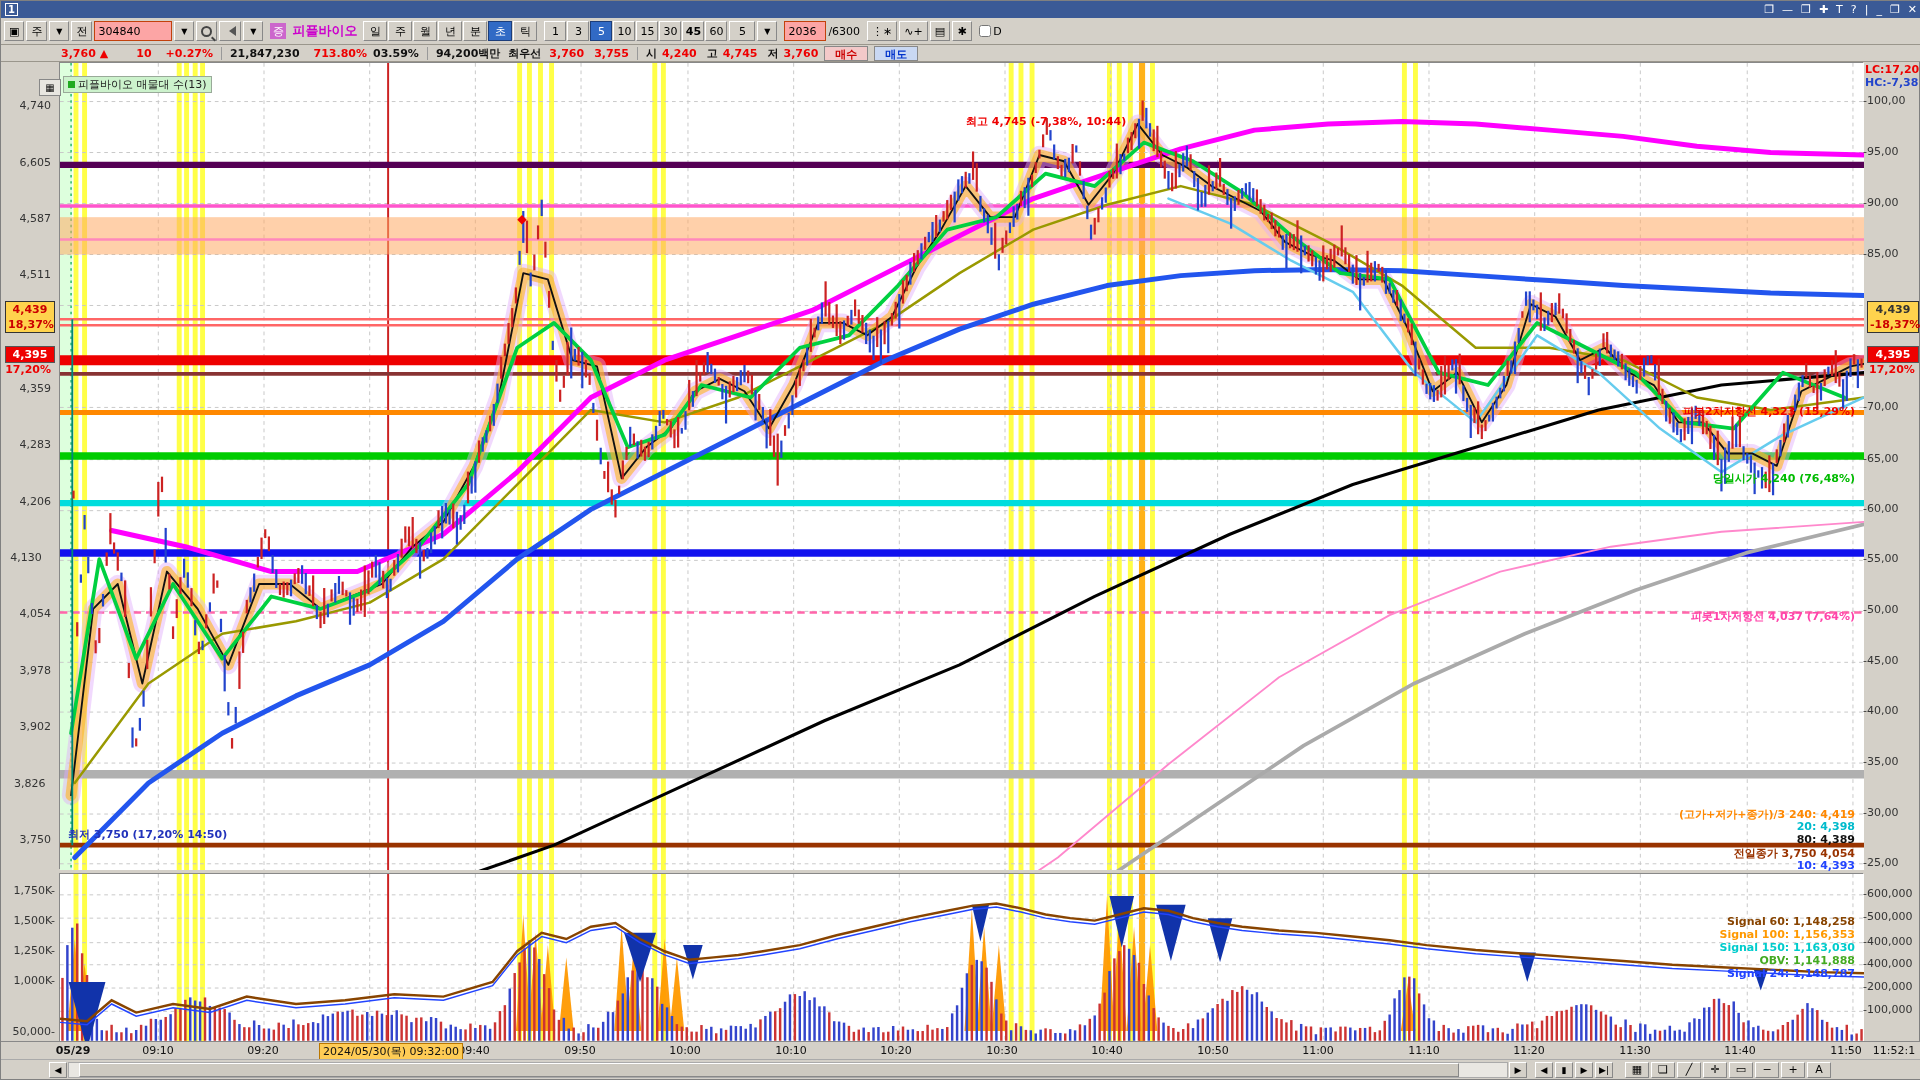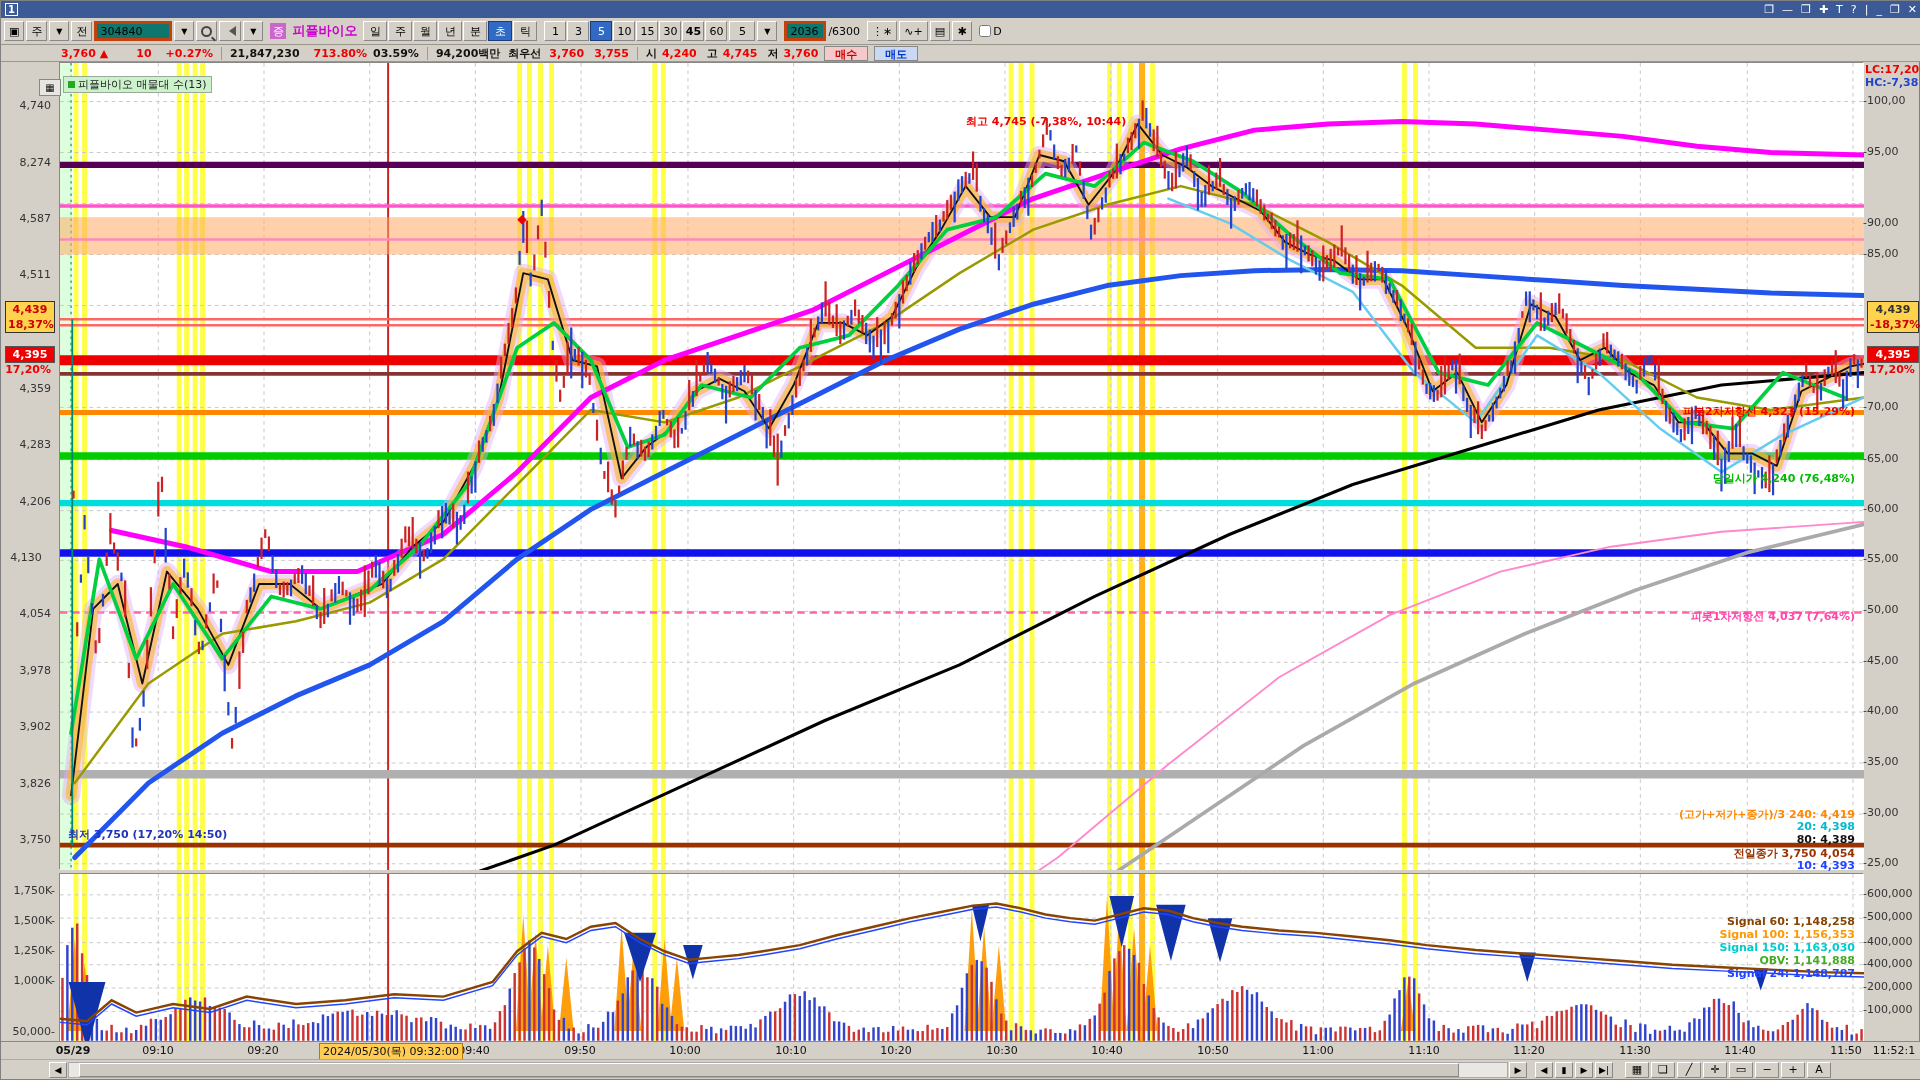--- a/index.html
+++ b/index.html
@@ -14,21 +14,21 @@
   .titlebar .title-text { overflow:hidden; }
   .titlebar .win-controls { margin-left:auto; display:flex; gap:8px; font-weight:normal; font-size:11px; }
   .titlebar .win-controls span { cursor:pointer; }
 
   
   .toolbar { position:absolute; left:0; top:17px; width:1920px; height:27px; background:#d4d0c8;
     border-bottom:1px solid #9a968c; display:flex; align-items:center; gap:2px; padding:0 3px; font-size:11px; }
   .tbtn { height:20px; min-width:20px; background:#d4d0c8; border:1px solid #888; border-top-color:#fff; border-left-color:#fff;
     display:inline-flex; align-items:center; justify-content:center; padding:0 4px; cursor:pointer; }
   .tbtn.sel { background:#316ac5; color:#fff; border-color:#1c3d7a; }
-  .tinput { height:20px; background:#0f766e; border:3px solid #c2410c; padding:0 3px; display:inline-flex; align-items:center; }
+  .tinput { height:20px; background:#fca5a5; border:1px solid #c2410c; padding:0 3px; display:inline-flex; align-items:center; }
   .drop { width:14px; height:20px; font-size:8px; }
   .sep { width:3px; }
   .stockname { color:#cc00cc; font-weight:bold; font-size:13px; padding:0 4px; }
   .jeung { background:#cc66cc; color:#fff; width:16px; height:16px; display:inline-flex; align-items:center; justify-content:center; font-size:11px; }
   .mag { position:relative; width:11px; height:11px; border:2px solid #444; border-radius:50%; display:inline-block; }
   .mag::after { content:""; position:absolute; width:5px; height:2px; background:#444; transform:rotate(45deg); left:8px; top:10px; }
   .spk { width:0; height:0; border:5px solid transparent; border-right:7px solid #555; display:inline-block; }
 
   
   .quotebar { position:absolute; left:0; top:44px; width:1920px; height:17px; background:#d4d0c8; border-bottom:1px solid #9a968c;
@@ -1196,50 +1196,50 @@
   </div>
 
   <span class="grid-ico">▦</span>
   <div class="indicator-tag">
     <span class="sq"></span>
     <span>피플바이오 매물대 수(13)</span>
   </div>
 
   <div id="left-axis">
       <span class="axis-label" style="left: 0px; width: 50px; text-align: right; top: 98px;">4,740</span>
-      <span class="axis-label" style="left: 0px; width: 50px; text-align: right; top: 155px;">8,274</span>
+      <span class="axis-label" style="left: 0px; width: 50px; text-align: right; top: 155px;">6,605</span>
       <span class="axis-label" style="left: 0px; width: 50px; text-align: right; top: 211px;">4,587</span>
       <span class="axis-label" style="left: 0px; width: 50px; text-align: right; top: 267px;">4,511</span>
       <span class="axis-label" style="left: 0px; width: 50px; text-align: right; top: 381px;">4,359</span>
       <span class="axis-label" style="left: 0px; width: 50px; text-align: right; top: 437px;">4,283</span>
       <span class="axis-label" style="left: 0px; width: 50px; text-align: right; top: 494px;">4,206</span>
       <span class="axis-label" style="left: 0px; width: 50px; text-align: center; top: 550px;">4,130</span>
       <span class="axis-label" style="left: 0px; width: 50px; text-align: right; top: 606px;">4,054</span>
       <span class="axis-label" style="left: 0px; width: 50px; text-align: right; top: 663px;">3,978</span>
       <span class="axis-label" style="left: 0px; width: 50px; text-align: right; top: 719px;">3,902</span>
-      <span class="axis-label" style="left: 0px; width: 50px; text-align: right; top: 776px;">3,826</span>
+      <span class="axis-label" style="left: 0px; width: 50px; top: 776px; padding-left: 13px;">3,826</span>
       <span class="axis-label" style="left: 0px; width: 50px; text-align: right; top: 832px;">3,750</span>
       <div class="pricebox" style="left: 4px; top: 300px; width: 50px; background: rgb(255, 211, 77); border-color: rgb(51, 51, 51); color: rgb(204, 0, 0); line-height: 15px;">
         <div>4,439</div>
         <div>18,37%</div>
       </div>
       <div class="pricebox" style="left: 4px; top: 345px; width: 50px; background: rgb(238, 0, 0); color: rgb(255, 255, 255); line-height: 15px;">4,395</div>
       <span class="axis-label" style="left: 0px; width: 50px; text-align: right; top: 362px; color: rgb(238, 0, 0); font-weight: bold;">17,20%</span>
       <span class="axis-label" style="left: 0px; width: 54px; text-align: right; top: 883px;">1,750K-</span>
       <span class="axis-label" style="left: 0px; width: 54px; text-align: right; top: 913px;">1,500K-</span>
       <span class="axis-label" style="left: 0px; width: 54px; text-align: right; top: 943px;">1,250K-</span>
       <span class="axis-label" style="left: 0px; width: 54px; text-align: right; top: 973px;">1,000K-</span>
       <span class="axis-label" style="left: 0px; width: 54px; text-align: right; top: 1024px;">50,000-</span>
     </div>
   <div id="right-axis">
       <span class="axis-label" style="left: 1864px; top: 62px; color: rgb(238, 0, 0); font-weight: bold;">LC:17,20</span>
       <span class="axis-label" style="left: 1864px; top: 75px; color: rgb(34, 68, 204); font-weight: bold;">HC:-7,38</span>
       <span class="raxis-tick" style="left: 1862px; top: 93px;">-100,00</span>
       <span class="raxis-tick" style="left: 1862px; top: 144px;">-95,00</span>
-      <span class="raxis-tick" style="left: 1862px; top: 195px; margin-top: 20px;">-90,00</span>
+      <span class="raxis-tick" style="left: 1862px; top: 195px;">-90,00</span>
       <span class="raxis-tick" style="left: 1862px; top: 246px;">-85,00</span>
       <span class="raxis-tick" style="left: 1862px; top: 399px;">-70,00</span>
       <span class="raxis-tick" style="left: 1862px; top: 451px;">-65,00</span>
       <span class="raxis-tick" style="left: 1862px; top: 501px;">-60,00</span>
       <span class="raxis-tick" style="left: 1862px; top: 551px;">-55,00</span>
       <span class="raxis-tick" style="left: 1862px; top: 602px;">-50,00</span>
       <span class="raxis-tick" style="left: 1862px; top: 653px;">-45,00</span>
       <span class="raxis-tick" style="left: 1862px; top: 703px;">-40,00</span>
       <span class="raxis-tick" style="left: 1862px; top: 754px;">-35,00</span>
       <span class="raxis-tick" style="left: 1862px; top: 805px;">-30,00</span>

